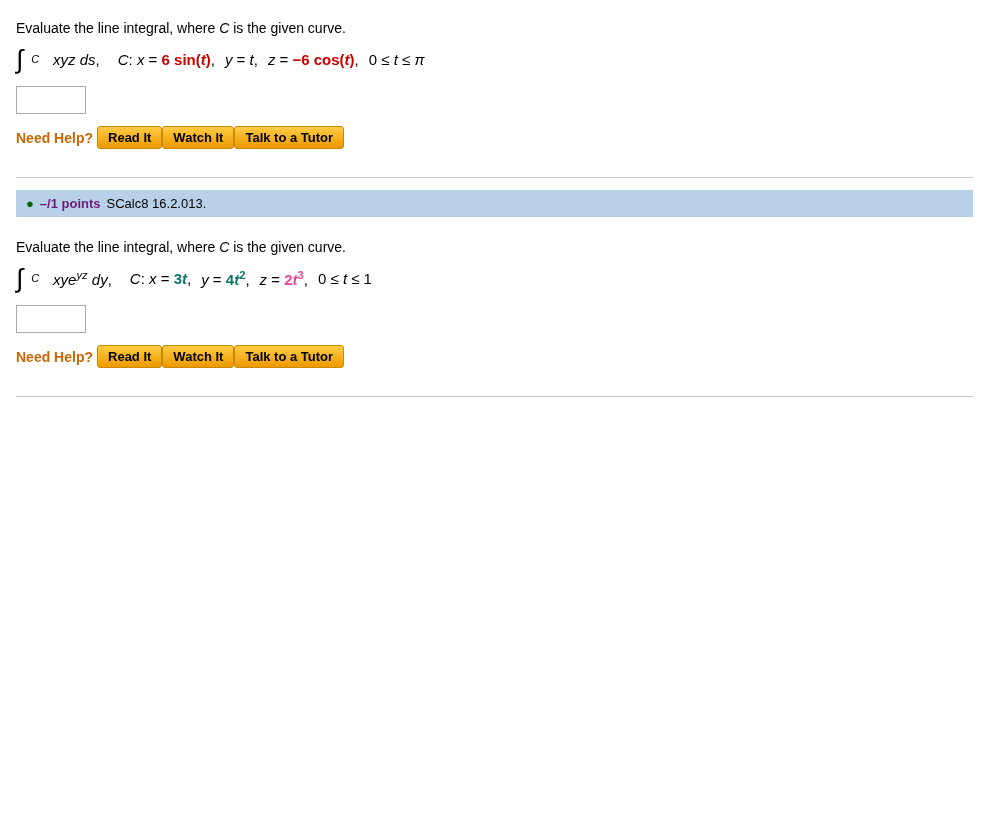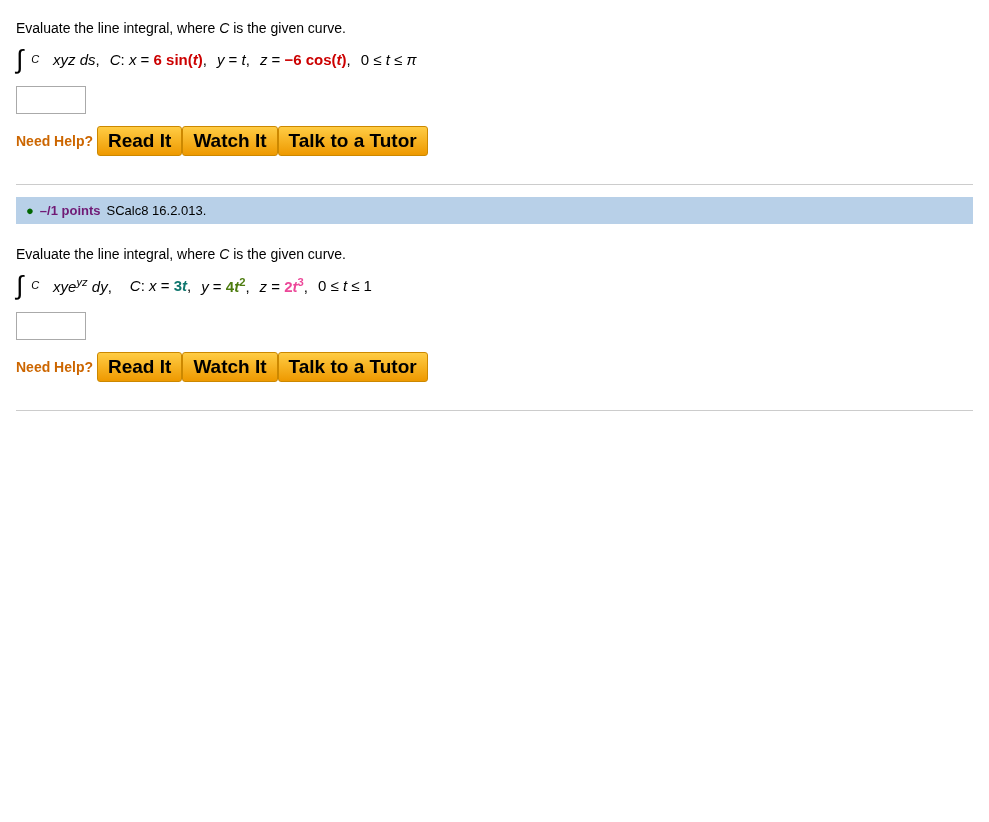--- a/index.html
+++ b/index.html
@@ -47,21 +47,21 @@
       color: #cc6600;
       font-weight: bold;
       font-size: 14px;
       margin-right: 4px;
     }
     .help-btn {
       background: linear-gradient(to bottom, #ffcc44, #ee9900);
       border: 1px solid #cc8800;
       border-radius: 3px;
       padding: 3px 10px;
-      font-size: 19px;
+      font-size: 13px;
       font-weight: bold;
       color: #000;
       cursor: pointer;
     }
     .divider {
       border: none;
       border-top: 1px solid #ccc;
       margin: 8px 0 12px 0;
     }
     .problem-header-bar {
@@ -80,21 +80,21 @@
 
 <div class="problem-section">
   <p class="problem-intro">
     Evaluate the line integral, where <em>C</em> is the given curve.
   </p>
 
   <div class="math-line">
     <span style="font-size:26px; line-height:1; margin-right:-2px;">∫</span>
       <span style="font-size:11px; vertical-align:sub; margin-right:4px;"><em>C</em></span>
     <span><em>xyz</em> <em>ds</em>,</span>
-    <span style=""><em>C</em>: <em>x</em> = <span style="color:#cc0000; font-weight:bold;">6 sin(<em>t</em>)</span>,</span>
+    <span style="margin-left:8px;"><em>C</em>: <em>x</em> = <span style="color:#cc0000; font-weight:bold;">6 sin(<em>t</em>)</span>,</span>
     <span><em>y</em> = <em>t</em>,</span>
     <span><em>z</em> = <span style="color:#cc0000; font-weight:bold;text-align:right;">−6 cos(<em>t</em>)</span>,</span>
     <span>0 ≤ <em>t</em> ≤ <em>π</em></span>
   </div>
 
   <input type="text" class="answer-box" style="">
 
   <div class="need-help-row">
     <span class="need-help-label">Need Help?</span>
     <button class="help-btn">Read It</button>
@@ -116,21 +116,21 @@
 <div class="problem-section">
   <p class="problem-intro">
     Evaluate the line integral, where <em>C</em> is the given curve.
   </p>
 
   <div class="math-line">
     <span style="font-size:26px; line-height:1; margin-right:-2px;">∫</span>
       <span style="font-size:11px; vertical-align:sub; margin-right:4px;"><em>C</em></span>
     <span><em>xye</em><sup><em>yz</em></sup> <em>dy</em>,</span>
     <span style="margin-left:8px;"><em>C</em>: <em>x</em> = <span style="color:#0f766e; font-weight:bold;">3<em>t</em></span>,</span>
-    <span><em>y</em> = <span style="color:#4d7c0f; font-weight:bold;text-align:center;">4<em>t</em><sup>2</sup></span>,</span>
+    <span><em>y</em> = <span style="color:#0f766e; font-weight:bold;text-align:center;">4<em>t</em><sup>2</sup></span>,</span>
     <span><em>z</em> = <span style="color:#ec4899; font-weight:bold;">2<em>t</em><sup>3</sup></span>,</span>
     <span>0 ≤ <em>t</em> ≤ 1</span>
   </div>
 
   <input type="text" class="answer-box" style="">
 
   <div class="need-help-row">
     <span class="need-help-label">Need Help?</span>
     <button class="help-btn">Read It</button>
     <button class="help-btn">Watch It</button>

